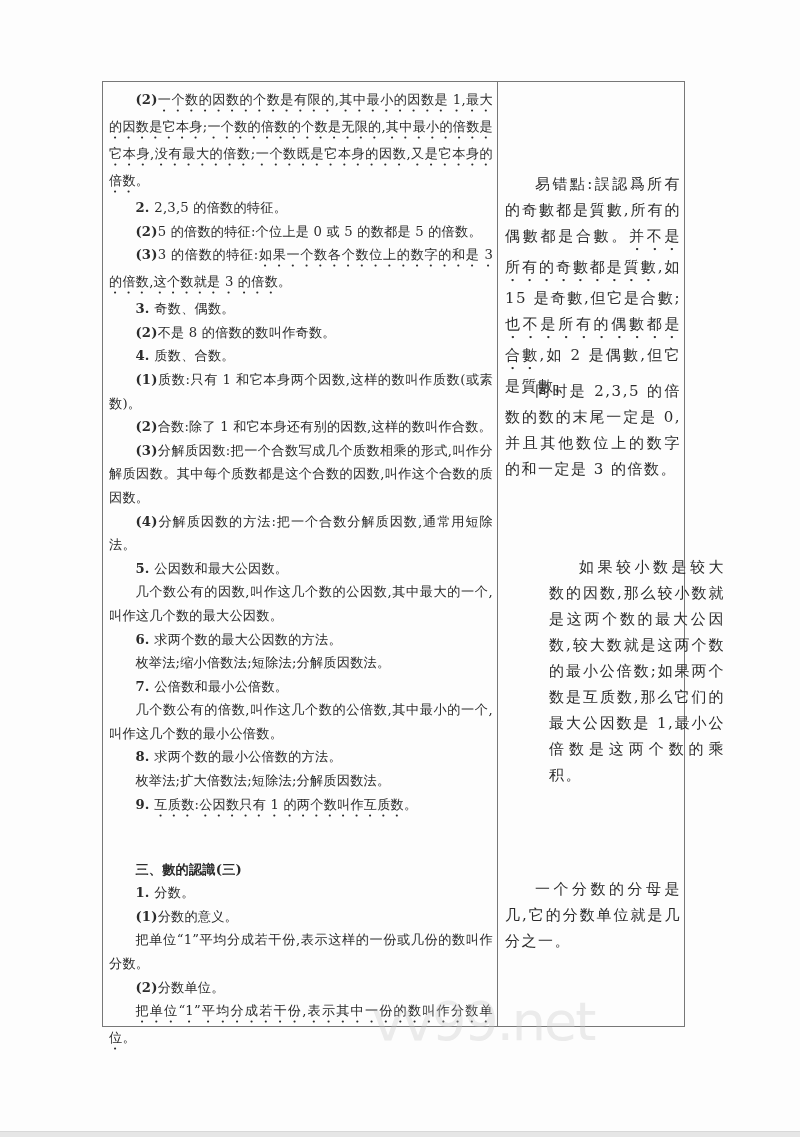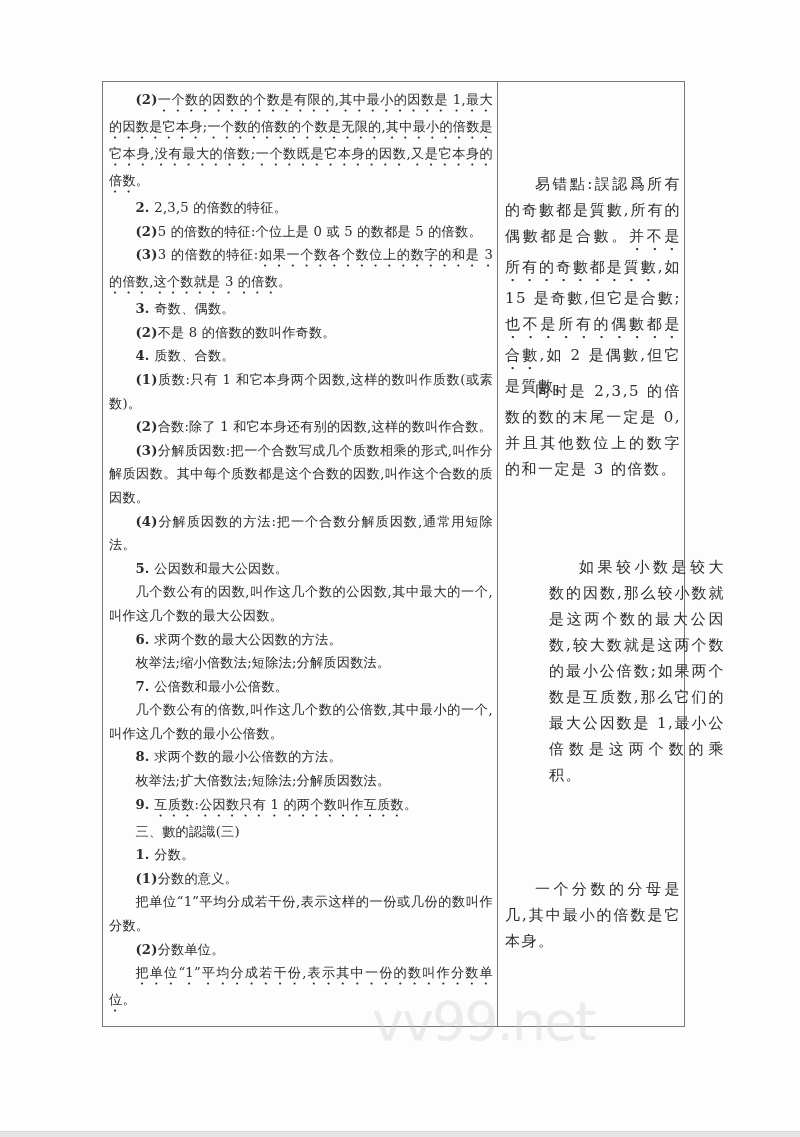--- a/index.html
+++ b/index.html
@@ -31,21 +31,21 @@
   }
   .p { margin: 0; text-align: justify; }
   .indent { text-indent: 2em; }
   .bold-num { font-weight: bold; }
   .emph {
     text-emphasis: dot; text-emphasis-position: under right;
     -webkit-text-emphasis: dot; -webkit-text-emphasis-position: under;
   }
   .note { position: absolute; left: 0; width: 176px; }
   .note .p { text-indent: 2em; }
-  .heading-b { font-weight: normal; }
+  .heading-b { font-weight: bold; margin-top: 38px; }
   .watermark {
     position: absolute; left: 372px; top: 990px;
     font-family: "DejaVu Sans", "Liberation Sans", sans-serif;
     font-weight: normal; font-size: 54px; letter-spacing: -2px;
     color: rgba(200,200,200,0.35); pointer-events: none;
   }
 </style>
 </head>
 <body>
 
@@ -85,19 +85,19 @@
     <div class="note" style="top:89px;">
       <p class="p"><span>易错點:誤認爲所有的奇數都是質數,所有的偶數都是合數。</span><span class="emph">并不是所有的奇數都是質數</span><span>,如 15 是奇數,但它是合數;</span><span class="emph">也不是所有的偶數都是合數</span><span>,如  2  是偶數,但它是質數。</span></p>
     </div>
     <div class="note" style="top:296px;">
       <p class="p">同时是  2,3,5  的倍数的数的末尾一定是 0,并且其他数位上的数字的和一定是  3 的倍数。</p>
     </div>
     <div class="note" style="top:472px;margin-left:44px;">
       <p class="p">如果较小数是较大数的因数,那么较小数就是这两个数的最大公因数,较大数就是这两个数的最小公倍数;如果两个数是互质数,那么它们的最大公因数是 1,最小公倍数是这两个数的乘积。</p>
     </div>
     <div class="note" style="top:794px;">
-      <p class="p">一个分数的分母是几,其中最小的倍数是它本身。</p>
+      <p class="p">一个分数的分母是几,它的分数单位就是几分之一。</p>
     </div>
   </div>
 </div>
 
 <div class="watermark">vv99.net</div>
 <div class="page-bottom"></div>
 
 </body></html>

